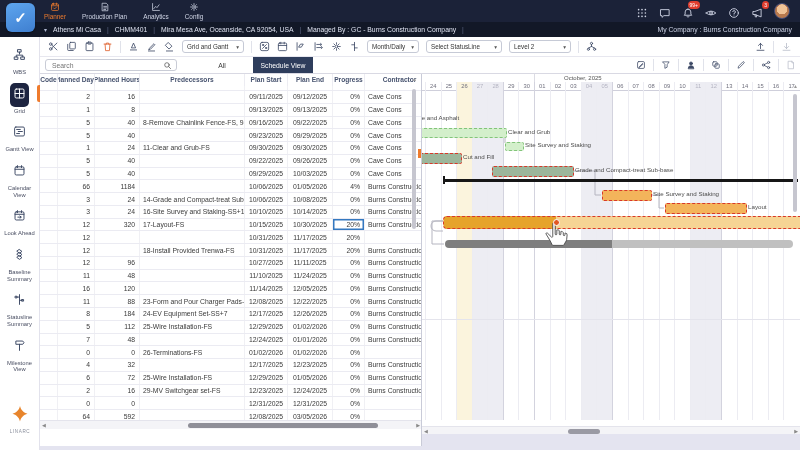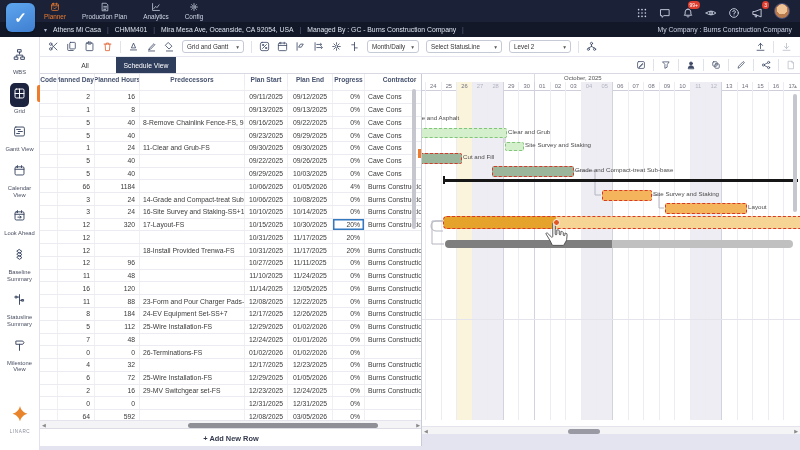--- a/index.html
+++ b/index.html
@@ -391,20 +391,29 @@
       </span>
       <div class="tdiv"></div>
       <span class="ic tb-ic disabled">
         <svg viewBox="0 0 16 16" width="100%" height="100%" fill="none" stroke="currentColor" stroke-width="1.2" stroke-linecap="round" stroke-linejoin="round">
           <path d="M8 3.5V11M5 8l3 3 3-3M3 13.5h10"></path>
         </svg>
       </span>
     </div>
 
   <div class="abs filterrow">
+    <div class="searchbox">
+      <input placeholder="Search" style="">
+      <span class="ic">
+          <svg viewBox="0 0 16 16" width="100%" height="100%" fill="none" stroke="currentColor" stroke-width="1.2" stroke-linecap="round" stroke-linejoin="round">
+            <circle cx="7" cy="7" r="4"></circle>
+            <path d="m10.2 10.2 3.3 3.3"></path>
+          </svg>
+        </span>
+    </div>
     <div id="viewTabs" style="display:flex;">
         <div class="vtab all">All</div>
         <div class="vtab active">Schedule View</div>
       </div>
     <div class="filter-ics" id="filterIcons">
         <span class="ic tb-ic">
           <svg viewBox="0 0 16 16" width="100%" height="100%" fill="none" stroke="currentColor" stroke-width="1.2" stroke-linecap="round" stroke-linejoin="round">
             <rect x="2.5" y="2.5" width="11" height="11" rx="2"></rect>
             <path d="m5.5 10.5 5-5 .9.9-5 5-1.4.5z"></path>
           </svg>
@@ -738,23 +747,20 @@
         </div>
       </div>
     <div class="corner-arrow" style="left:372px;top:2px;">▲</div>
     <div class="gscroll-v"></div>
     <div class="gmark"></div>
     <div class="ghscroll">
       <span class="sarrow" style="left:2px;">◀</span>
       <div class="thumb"></div>
       <span class="sarrow" style="right:2px;">▶</span>
     </div>
-    <div class="addrow">
-      <span>+ Add New Row</span>
-    </div>
   </div>
 
   <div class="abs panel-div"></div>
 
   <div class="abs ganttpanel">
     <div class="t-month">
       <span class="mdiv"></span>
       <span class="mlabel">October, 2025</span>
     </div>
     <div class="t-days" id="ganttDays">

